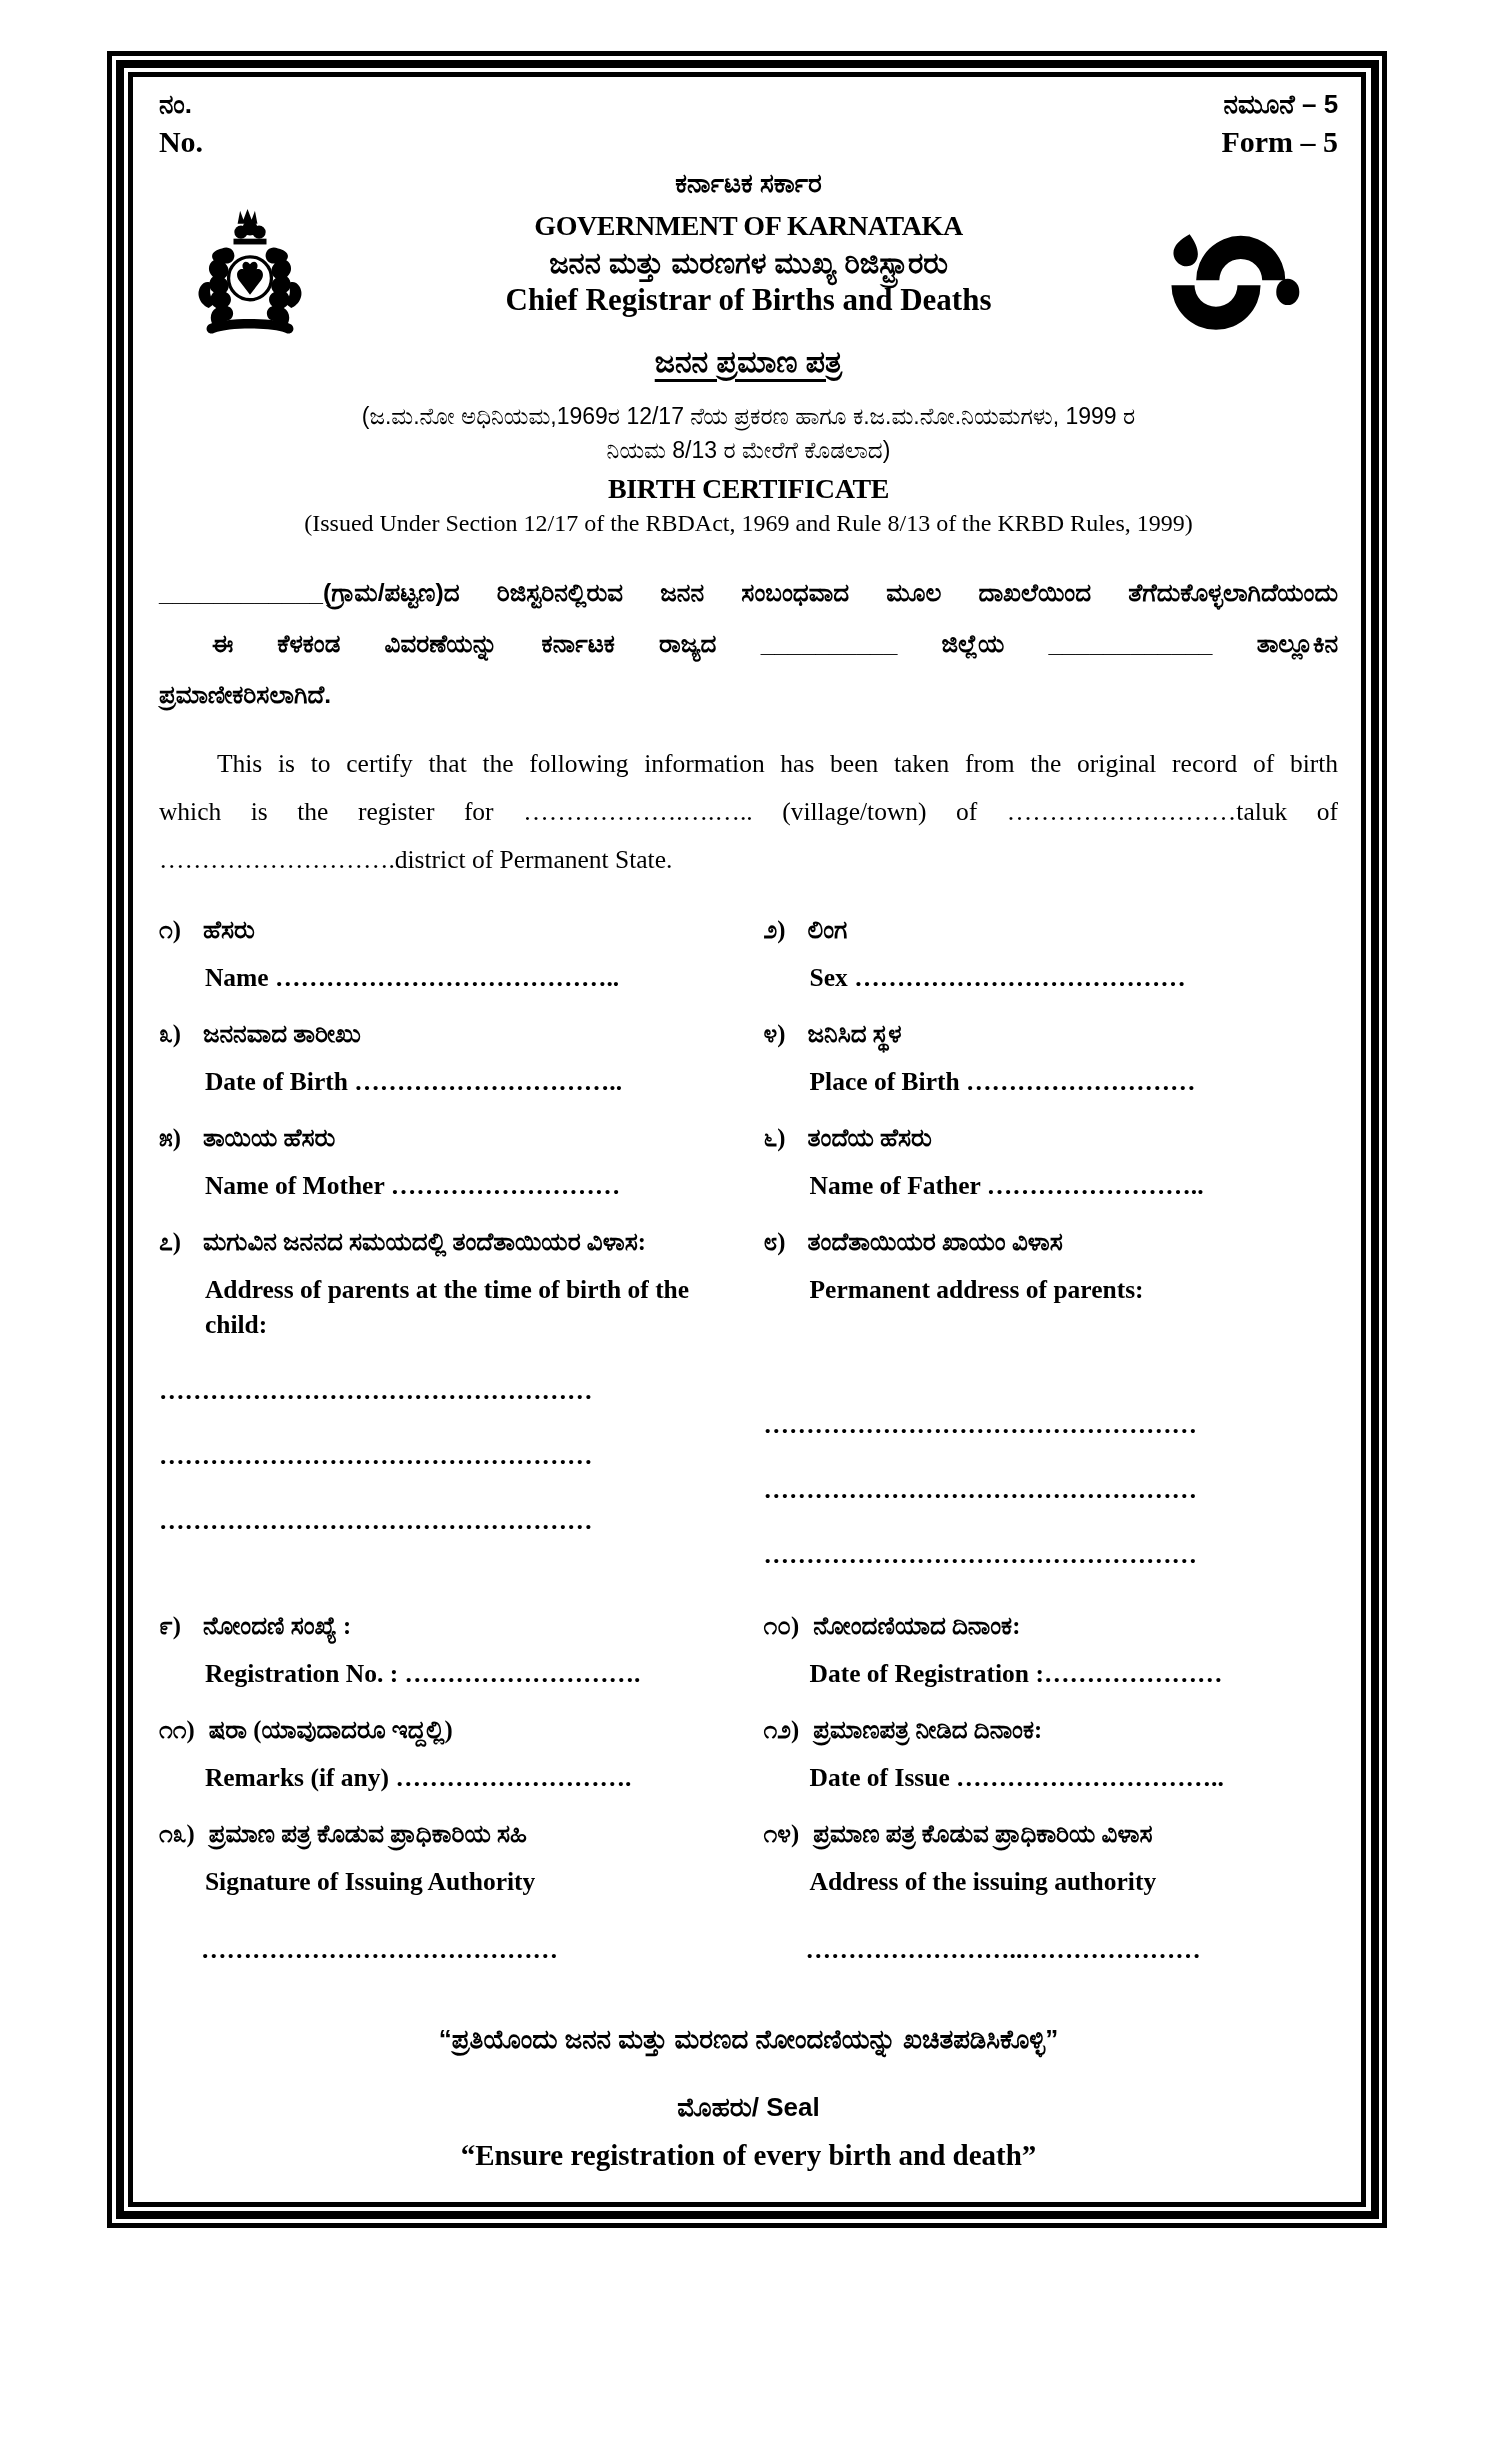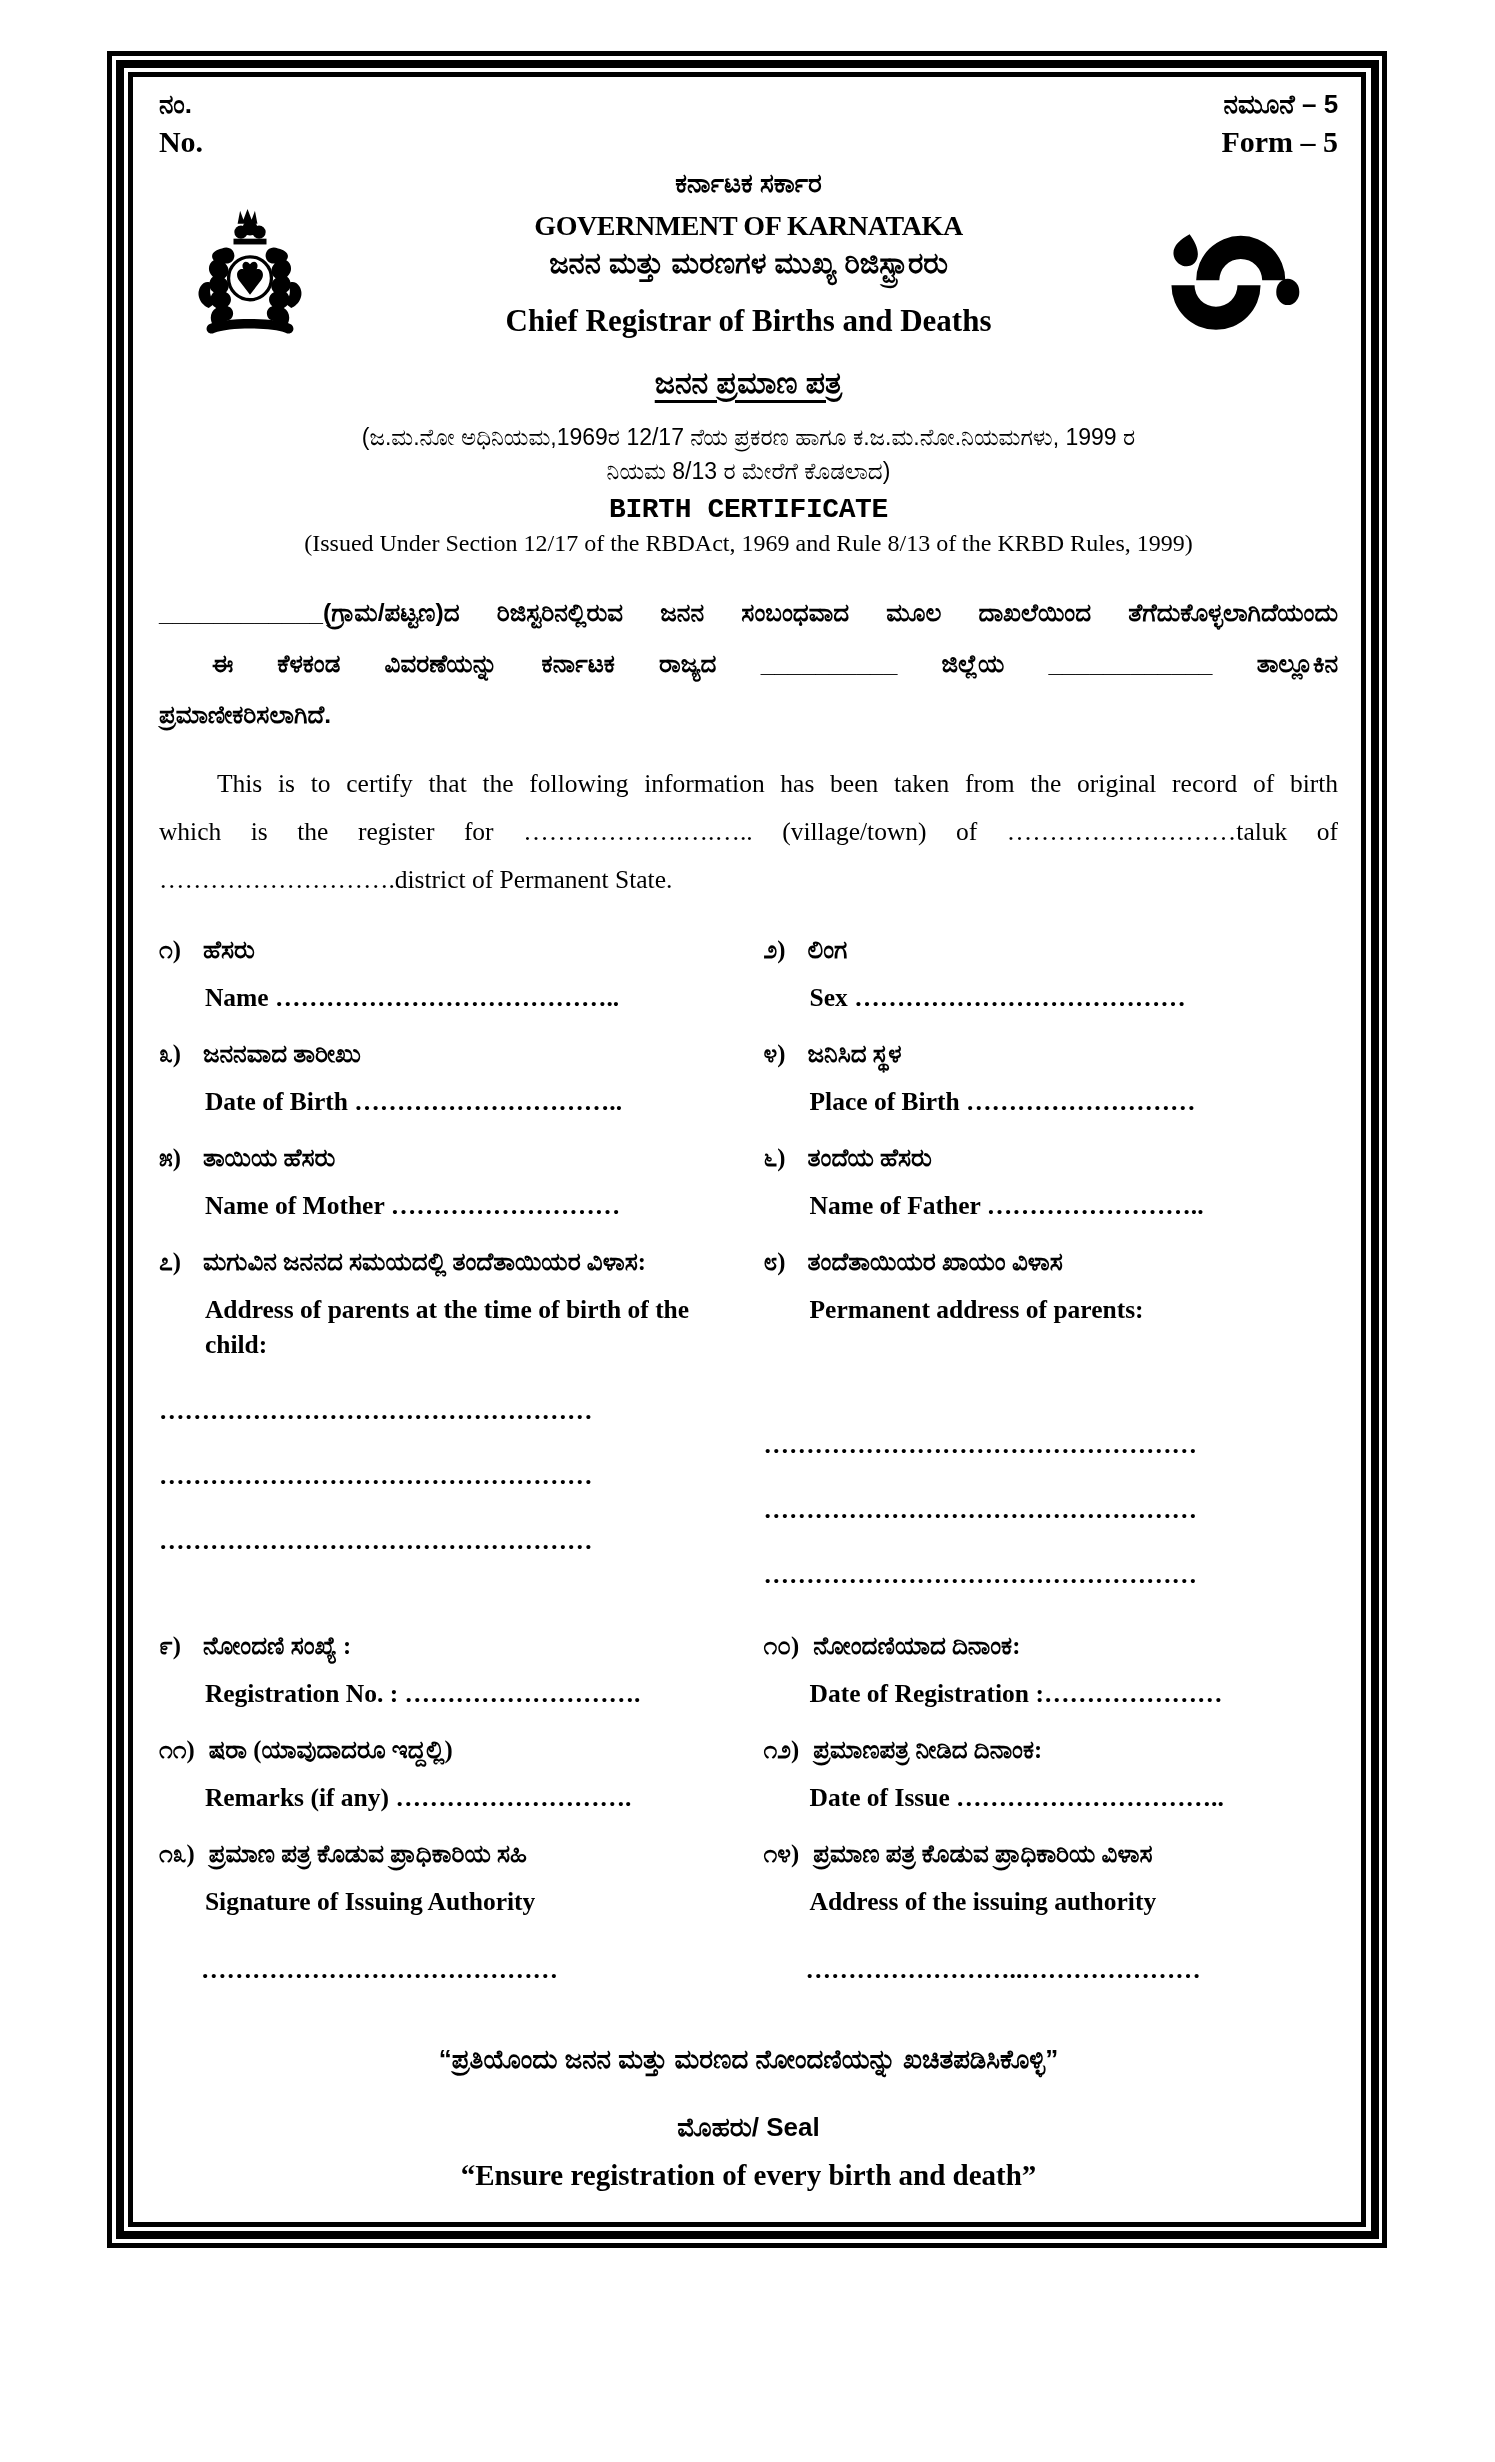--- a/index.html
+++ b/index.html
@@ -33,26 +33,26 @@
 
   
   .emblem { position: absolute; left: 51px; top: 125px; }
   .logo   { position: absolute; right: 58px; top: 139px; }
 
   
   .center { text-align: center; }
   .h-govt-kn      { font-size: 26px; font-weight: bold; margin-top: 7px; }
   .h-govt-en      { font-size: 28px; font-weight: bold; margin-top: 10.6px; letter-spacing: -0.4px; }
   .h-registrar-kn { font-size: 29px; font-weight: bold; margin-top: 5.3px; }
-  .h-registrar-en { font-size: 31px; font-weight: bold; margin-top: 22px; }
+  .h-registrar-en { font-size: 31px; font-weight: bold; margin-top: 1px; }
   .h-title-kn     { font-size: 30px; font-weight: bold; margin-top: 27px;
                     text-decoration: underline; text-underline-offset: 7px; }
   .h-act-kn1      { font-size: 23px; margin-top: 23px; }
   .h-act-kn2      { font-size: 23px; margin-top: 7px; }
-  .h-title-en     { font-size: 28px; font-weight: bold; margin-top: 8.8px; letter-spacing: -0.4px; font-family: Liberation Mono, monospace; }
+  .h-title-en     { font-size: 28px; font-weight: bold; margin-top: 8.8px; letter-spacing: -0.4px; }
   .h-act-en       { font-size: 24px; margin-top: 5.3px; }
 
   
   .intro-kn { margin-top: 30px; font-size: 24.6px; font-weight: bold; }
   .intro-kn .jline { text-align: justify; text-align-last: justify; line-height: 51px; }
   .intro-kn .ind   { text-indent: 53px; }
   .intro-kn .last  { text-align: left; line-height: 51px; }
   .intro-en { margin-top: 19.3px; font-size: 25.5px; font-weight: normal; }
   .intro-en .jline { text-align: justify; text-align-last: justify; line-height: 48px; }
   .intro-en .ind   { text-indent: 58px; }

